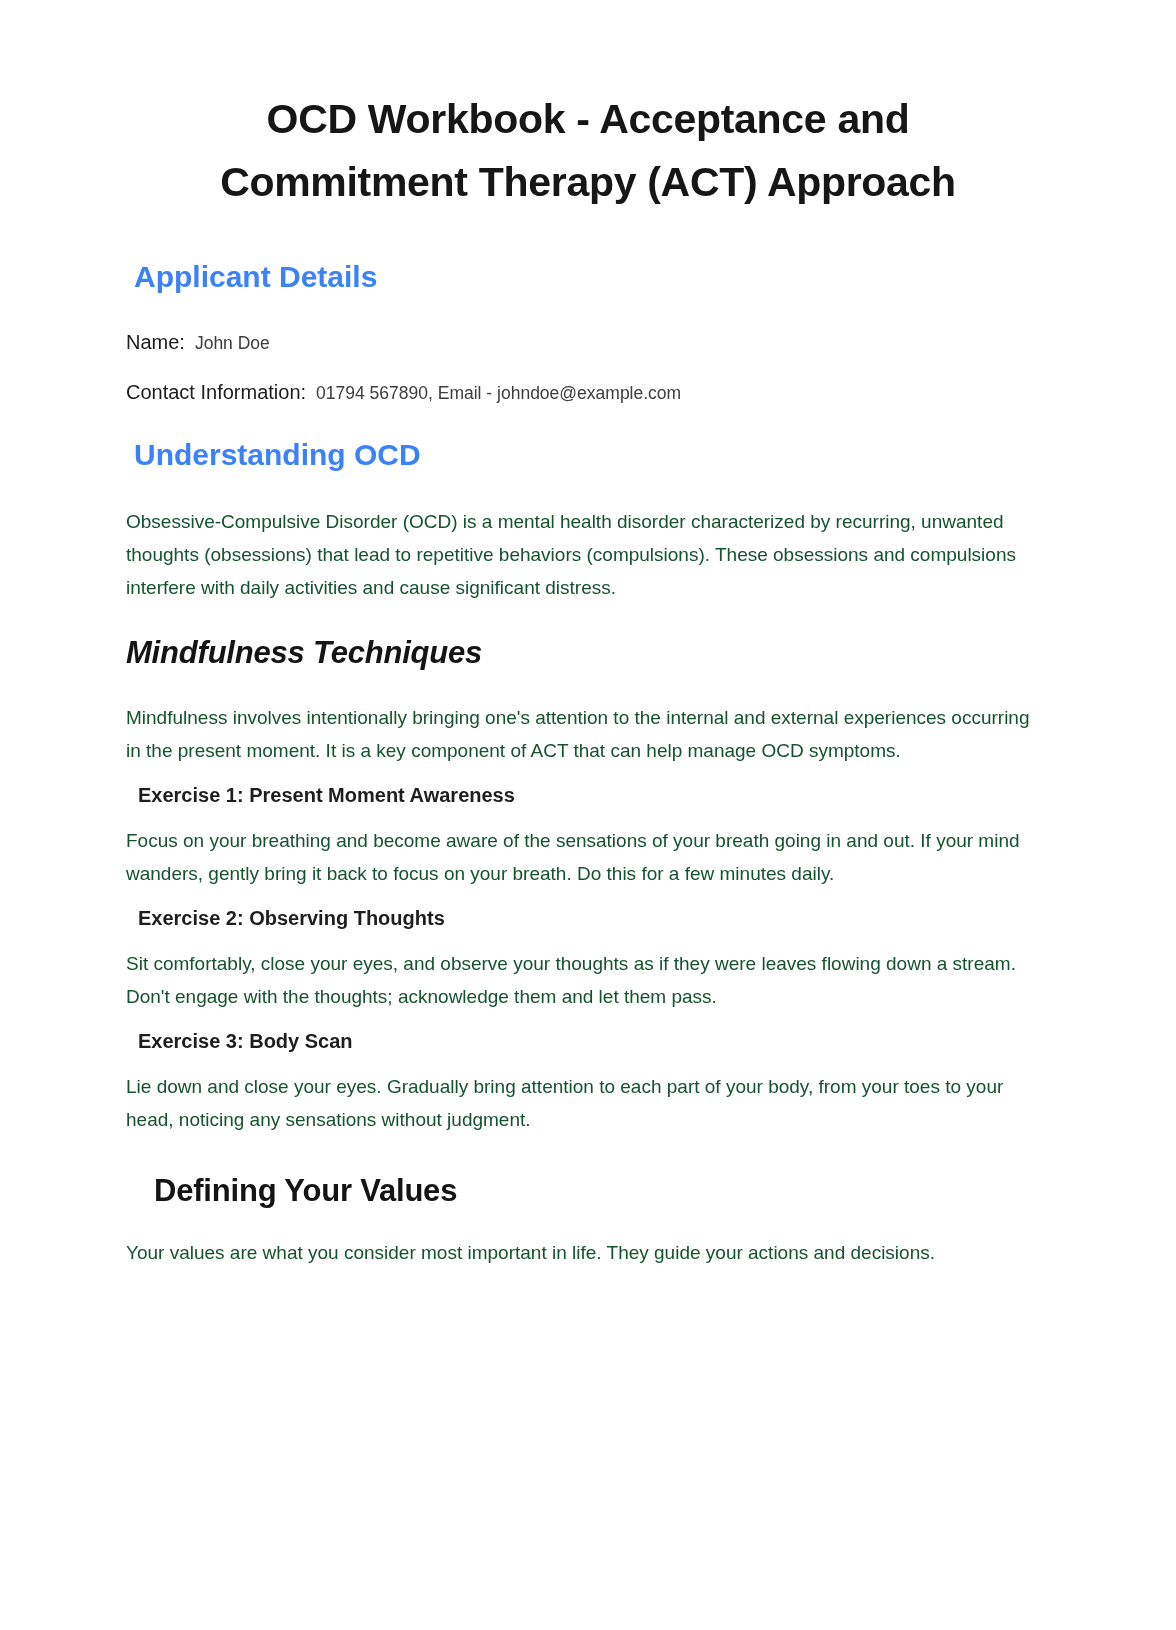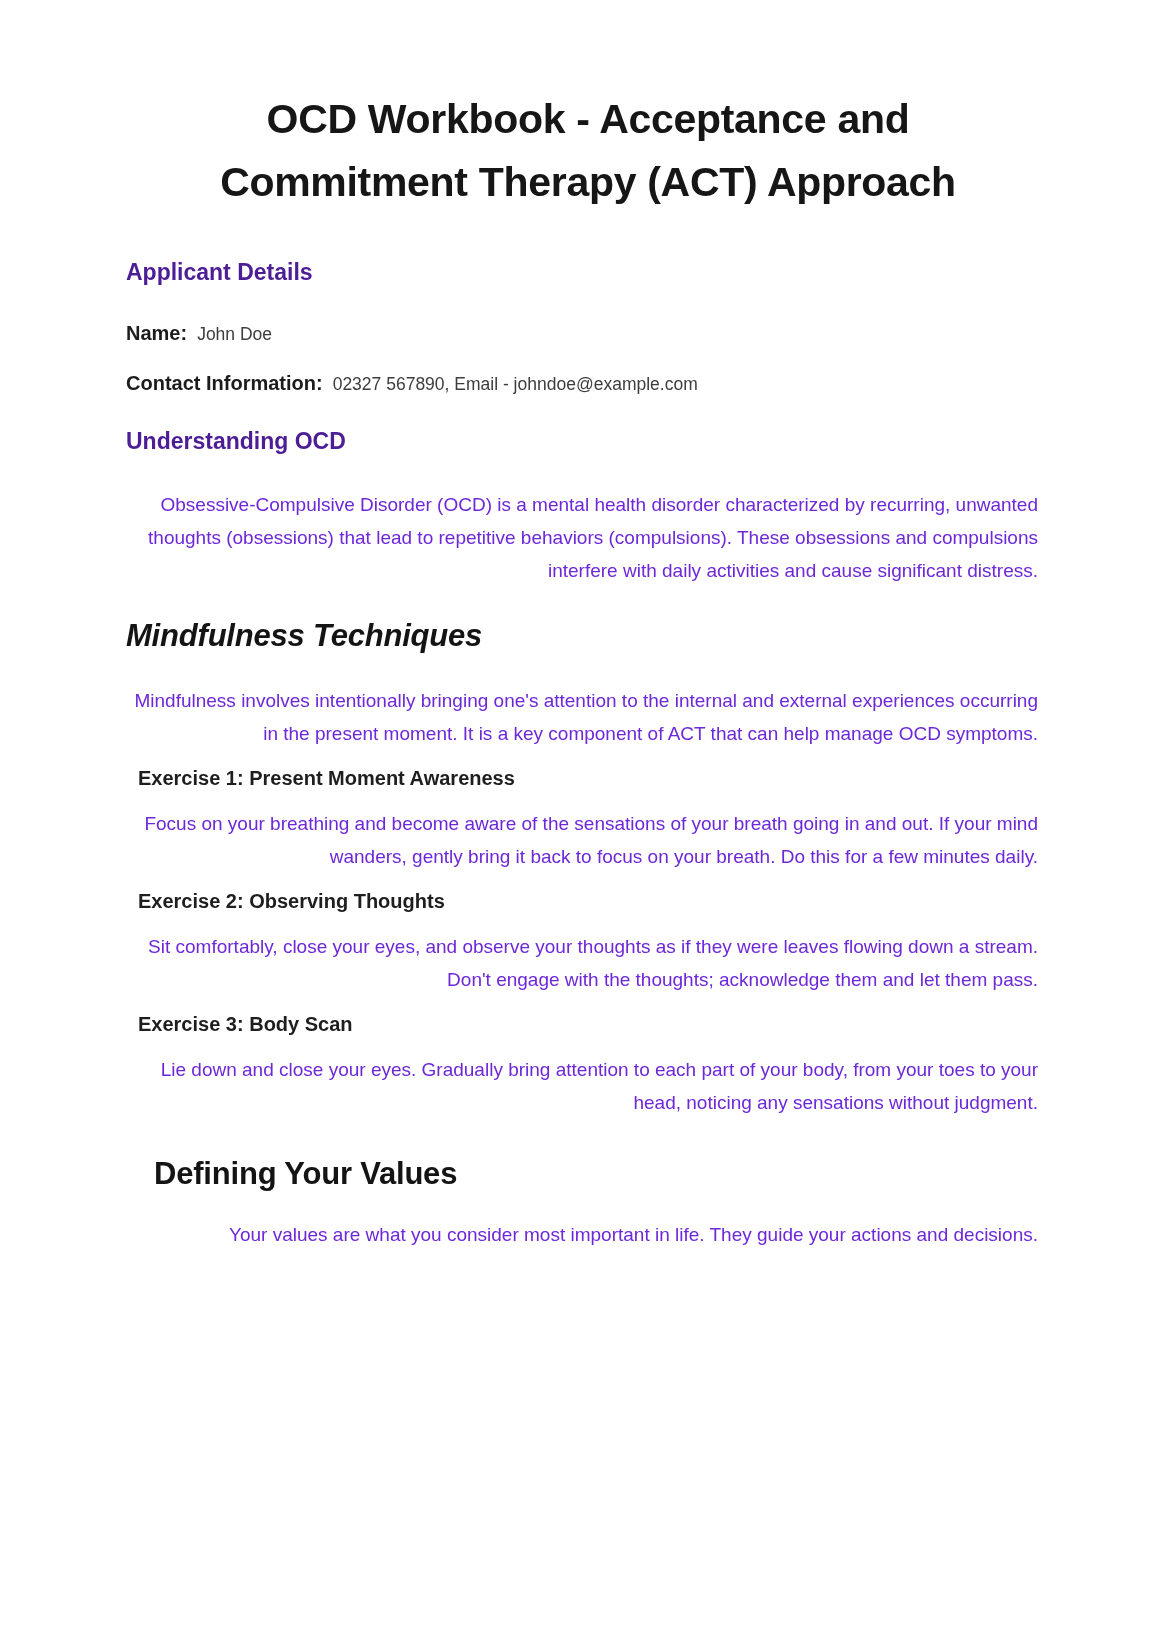--- a/index.html
+++ b/index.html
@@ -22,25 +22,25 @@
     font-size: 41px;
     font-weight: 700;
     line-height: 1.54;
     text-align: center;
     color: #161616;
     max-width: 830px;
     margin: 0 auto;
     letter-spacing: -0.3px;
   }
   h2.section-heading {
-    font-size: 23px;
+    font-size: 30px;
     font-weight: 700;
-    color: #4c1d95;
+    color: #3b82f6;
     line-height: 1.25;
-    margin: 0;
+    margin: 8px;
   }
   .xl-heading {
     font-size: 31px;
     font-weight: 700;
     color: #141414;
     line-height: 1.2;
     margin: 0;
     letter-spacing: -0.2px;
   }
   .exercise-heading {
@@ -48,30 +48,29 @@
     font-weight: 700;
     color: #1e1e1e;
     line-height: 33px;
     margin: 12px;
   }
   p.body-text {
     font-size: 19px;
     line-height: 33px;
     margin: 0;
     max-width: 912px;
-    color: #6d28d9;
-    text-align: right;
+    color: #14532d;
   }
   
   #applicant-heading   { margin-top: 44px; }
   .field               { margin-top: 16px; line-height: 33px; }
   .field.first         { margin-top: 30px; }
   .field-label {
     font-size: 20px;
-    font-weight: 700;
+    font-weight: 400;
     color: #1c1c1c;
     margin-right: 10px;
   }
   .field-value {
     font-size: 17.5px;
     color: #3d3d3d;
   }
   #understanding-heading { margin-top: 26px; }
   #understanding-body    { margin-top: 32px; }
   #mindfulness-heading   { margin-top: 30px; font-style: italic; }
@@ -88,21 +87,21 @@
 
   <h1 class="doc-title">OCD Workbook - Acceptance and Commitment Therapy (ACT) Approach</h1>
 
   <section>
     <h2 class="section-heading" id="applicant-heading">Applicant Details</h2>
 
     <div class="field first">
       <span class="field-label">Name:</span><span class="field-value">John Doe</span>
     </div>
     <div class="field">
-      <span class="field-label">Contact Information:</span><span class="field-value">02327 567890, Email - johndoe@example.com</span>
+      <span class="field-label">Contact Information:</span><span class="field-value">01794 567890, Email - johndoe@example.com</span>
     </div>
   </section>
 
   <section>
     <h2 class="section-heading" id="understanding-heading">Understanding OCD</h2>
     <p class="body-text" id="understanding-body">Obsessive-Compulsive Disorder (OCD) is a mental health disorder characterized by recurring, unwanted thoughts (obsessions) that lead to repetitive behaviors (compulsions). These obsessions and compulsions interfere with daily activities and cause significant distress.</p>
   </section>
 
   <section>
     <h2 class="xl-heading" id="mindfulness-heading">Mindfulness Techniques</h2>

